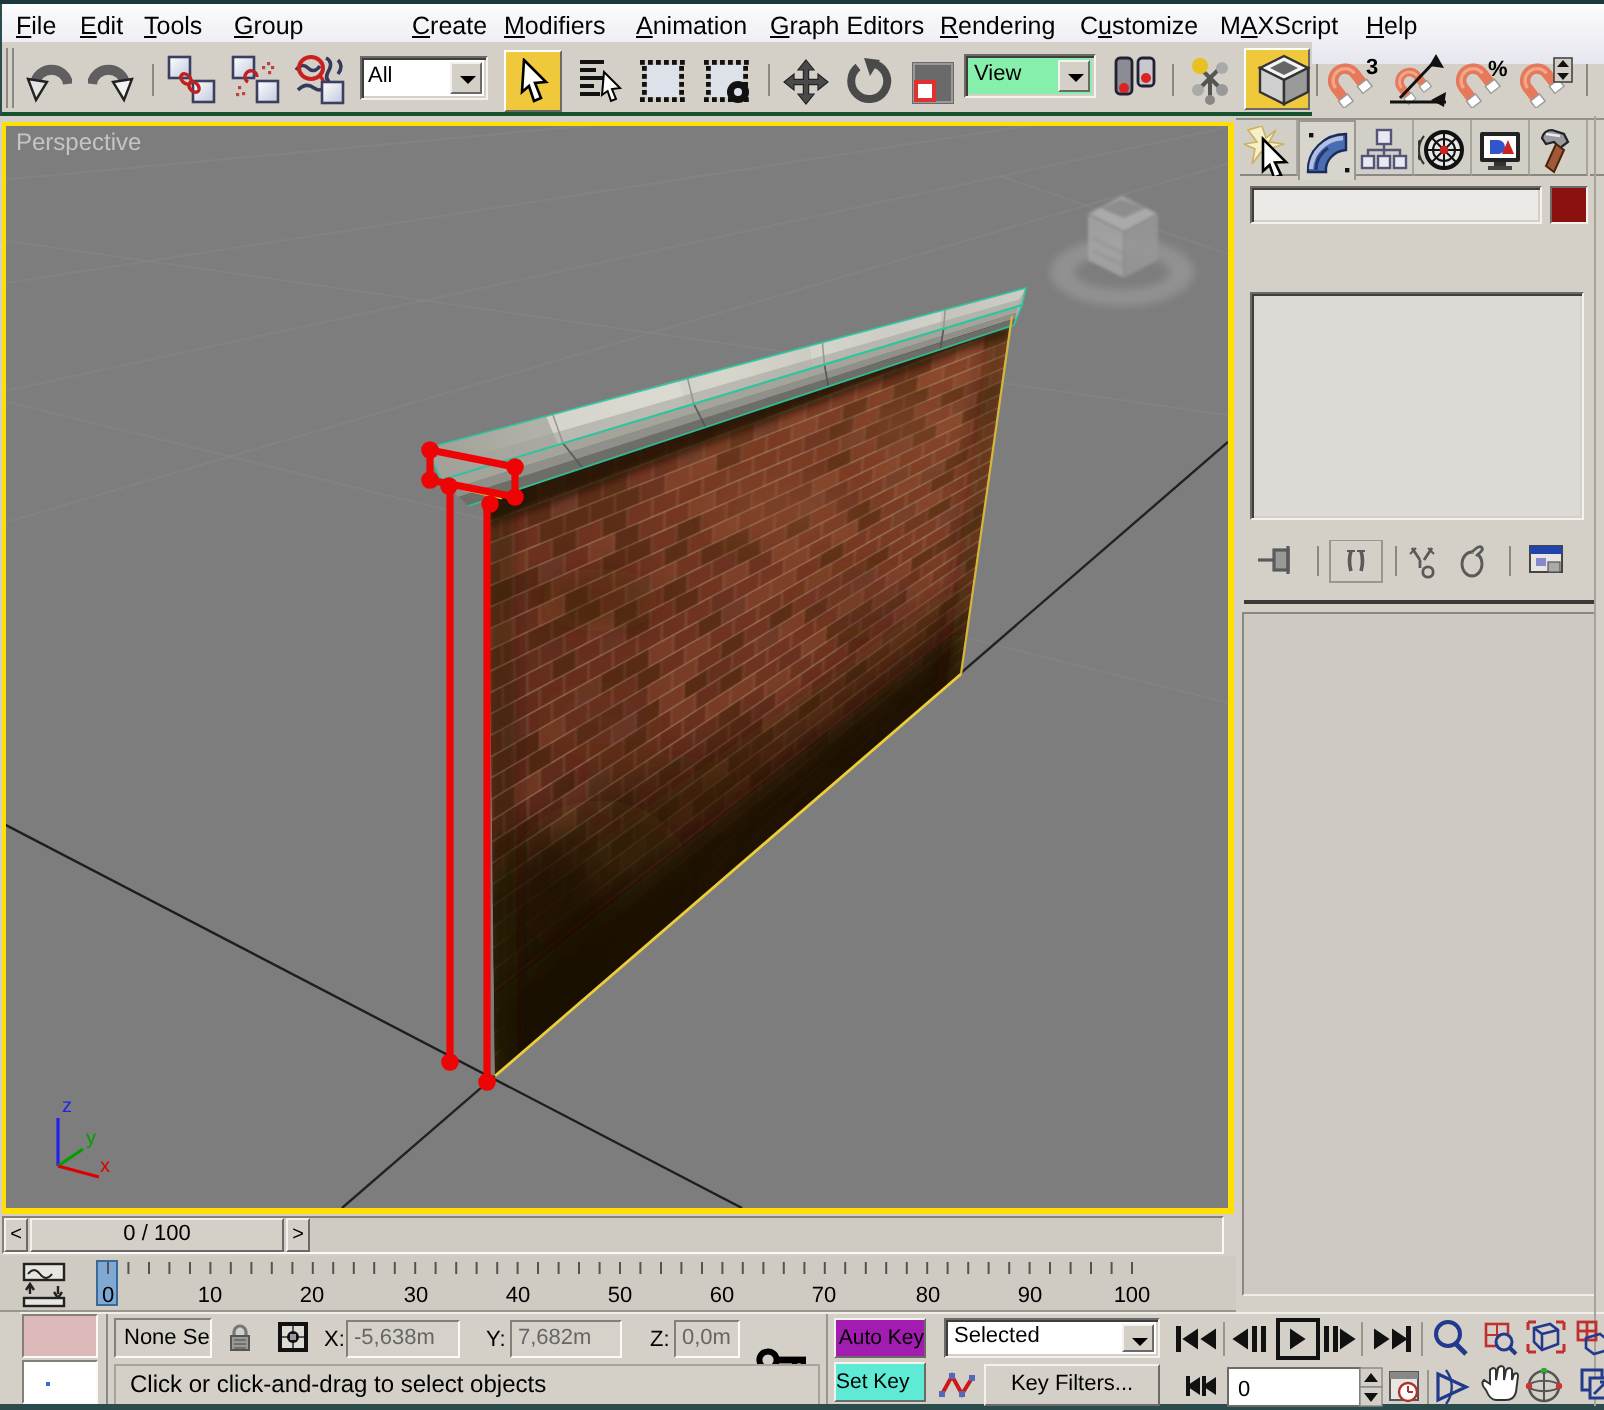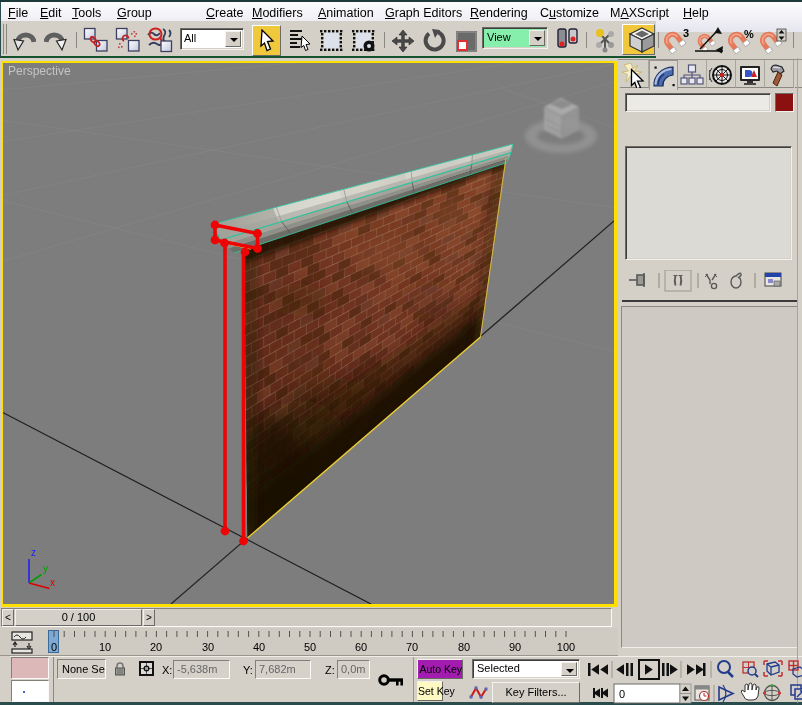--- a/index.html
+++ b/index.html
@@ -1511,22 +1511,23 @@
     <div class="abs sunken fld" style="left:245px;top:3px;width:56px;height:19px">7,682m</div>
     <div class="abs" style="left:315px;top:7px;font-size:11px">Z:</div>
     <div class="abs sunken fld" style="left:327px;top:3px;width:33px;height:19px">0,0m</div>
     <svg class="abs" style="left:368px;top:16px" width="27" height="15">
       <circle cx="6" cy="7" r="4.3" fill="none" stroke="#000" stroke-width="3"></circle>
       <line x1="10" y1="7" x2="25" y2="7" stroke="#000" stroke-width="3.4"></line>
       <rect x="18" y="8" width="2.6" height="4.5" fill="#000"></rect>
       <rect x="22.4" y="8" width="2.6" height="4.5" fill="#000"></rect>
     </svg>
     <div class="abs" style="left:403px;top:0;width:1px;height:46px;background:#9a968e"></div>
+    <div class="abs" style="left:47px;top:25px;width:353px;height:21px;border:1px solid #a8a49c;background:#d4d0c8;line-height:19px;padding-left:7px;font-size:12px;color:#000">Click or click-and-drag to select objects</div>
     <div class="abs raised" style="left:407px;top:2px;width:46px;height:20px;text-align:right;line-height:18px;font-size:10.5px;white-space:nowrap;background:#a21caf;z-index:5">Auto Key</div>
-    <div class="abs raised" style="left:407px;top:24px;width:26px;height:20px;text-align:right;line-height:18px;font-size:10.5px;white-space:nowrap;background:#fef9c3;z-index:5">Set Key</div>
+    <div class="abs raised" style="left:407px;top:24px;width:46px;height:20px;text-align:left;line-height:18px;font-size:10.5px;white-space:nowrap;background:#5eead4;z-index:5">Set Key</div>
     <div class="abs sunk2" style="left:462px;top:2px;width:108px;height:20px;background:#fff;z-index:5">
       <div class="abs" style="left:4px;top:2px;font-size:11px">Selected</div>
       <div class="cbtn">
         <div class="arr"></div>
       </div>
     </div>
     <svg class="abs" style="left:459px;top:27px;z-index:6" width="20" height="18">
       <path d="M2 13 L7 4 L12 13 L17 5" fill="none" stroke="#cc1818" stroke-width="2"></path>
       <g fill="#5566bb">
         <rect x="0.5" y="11.5" width="3" height="3"></rect>

